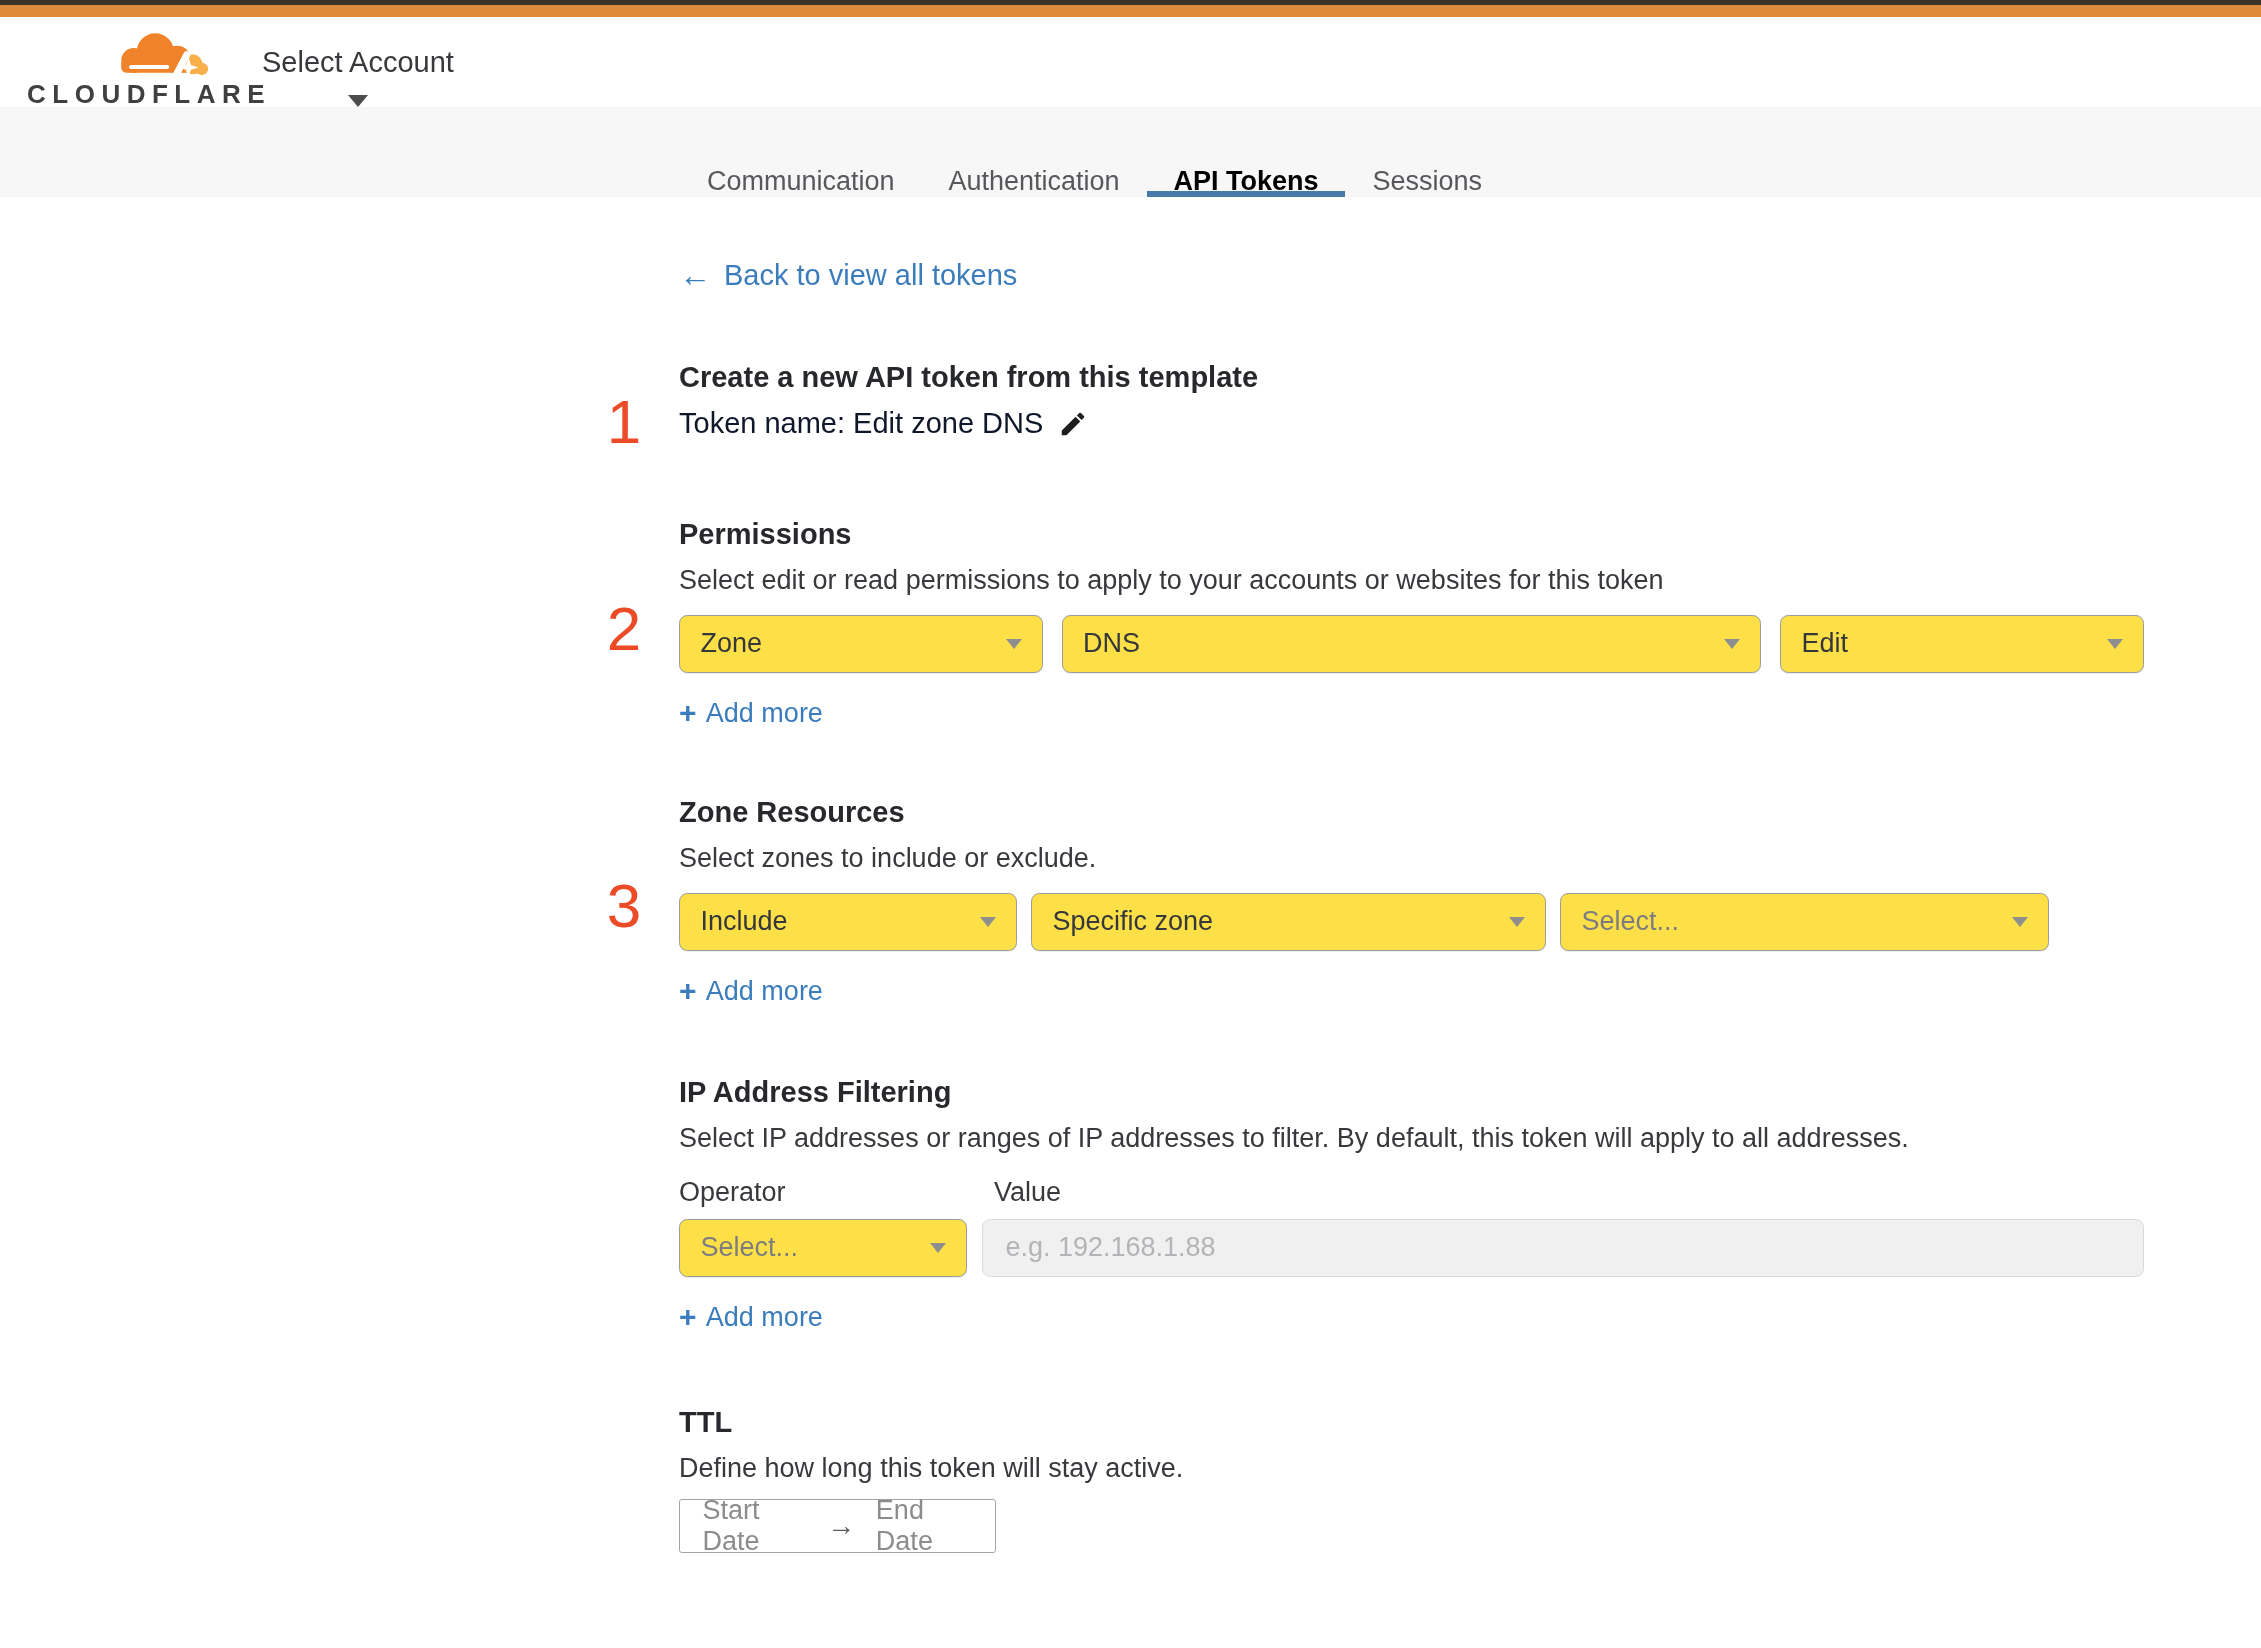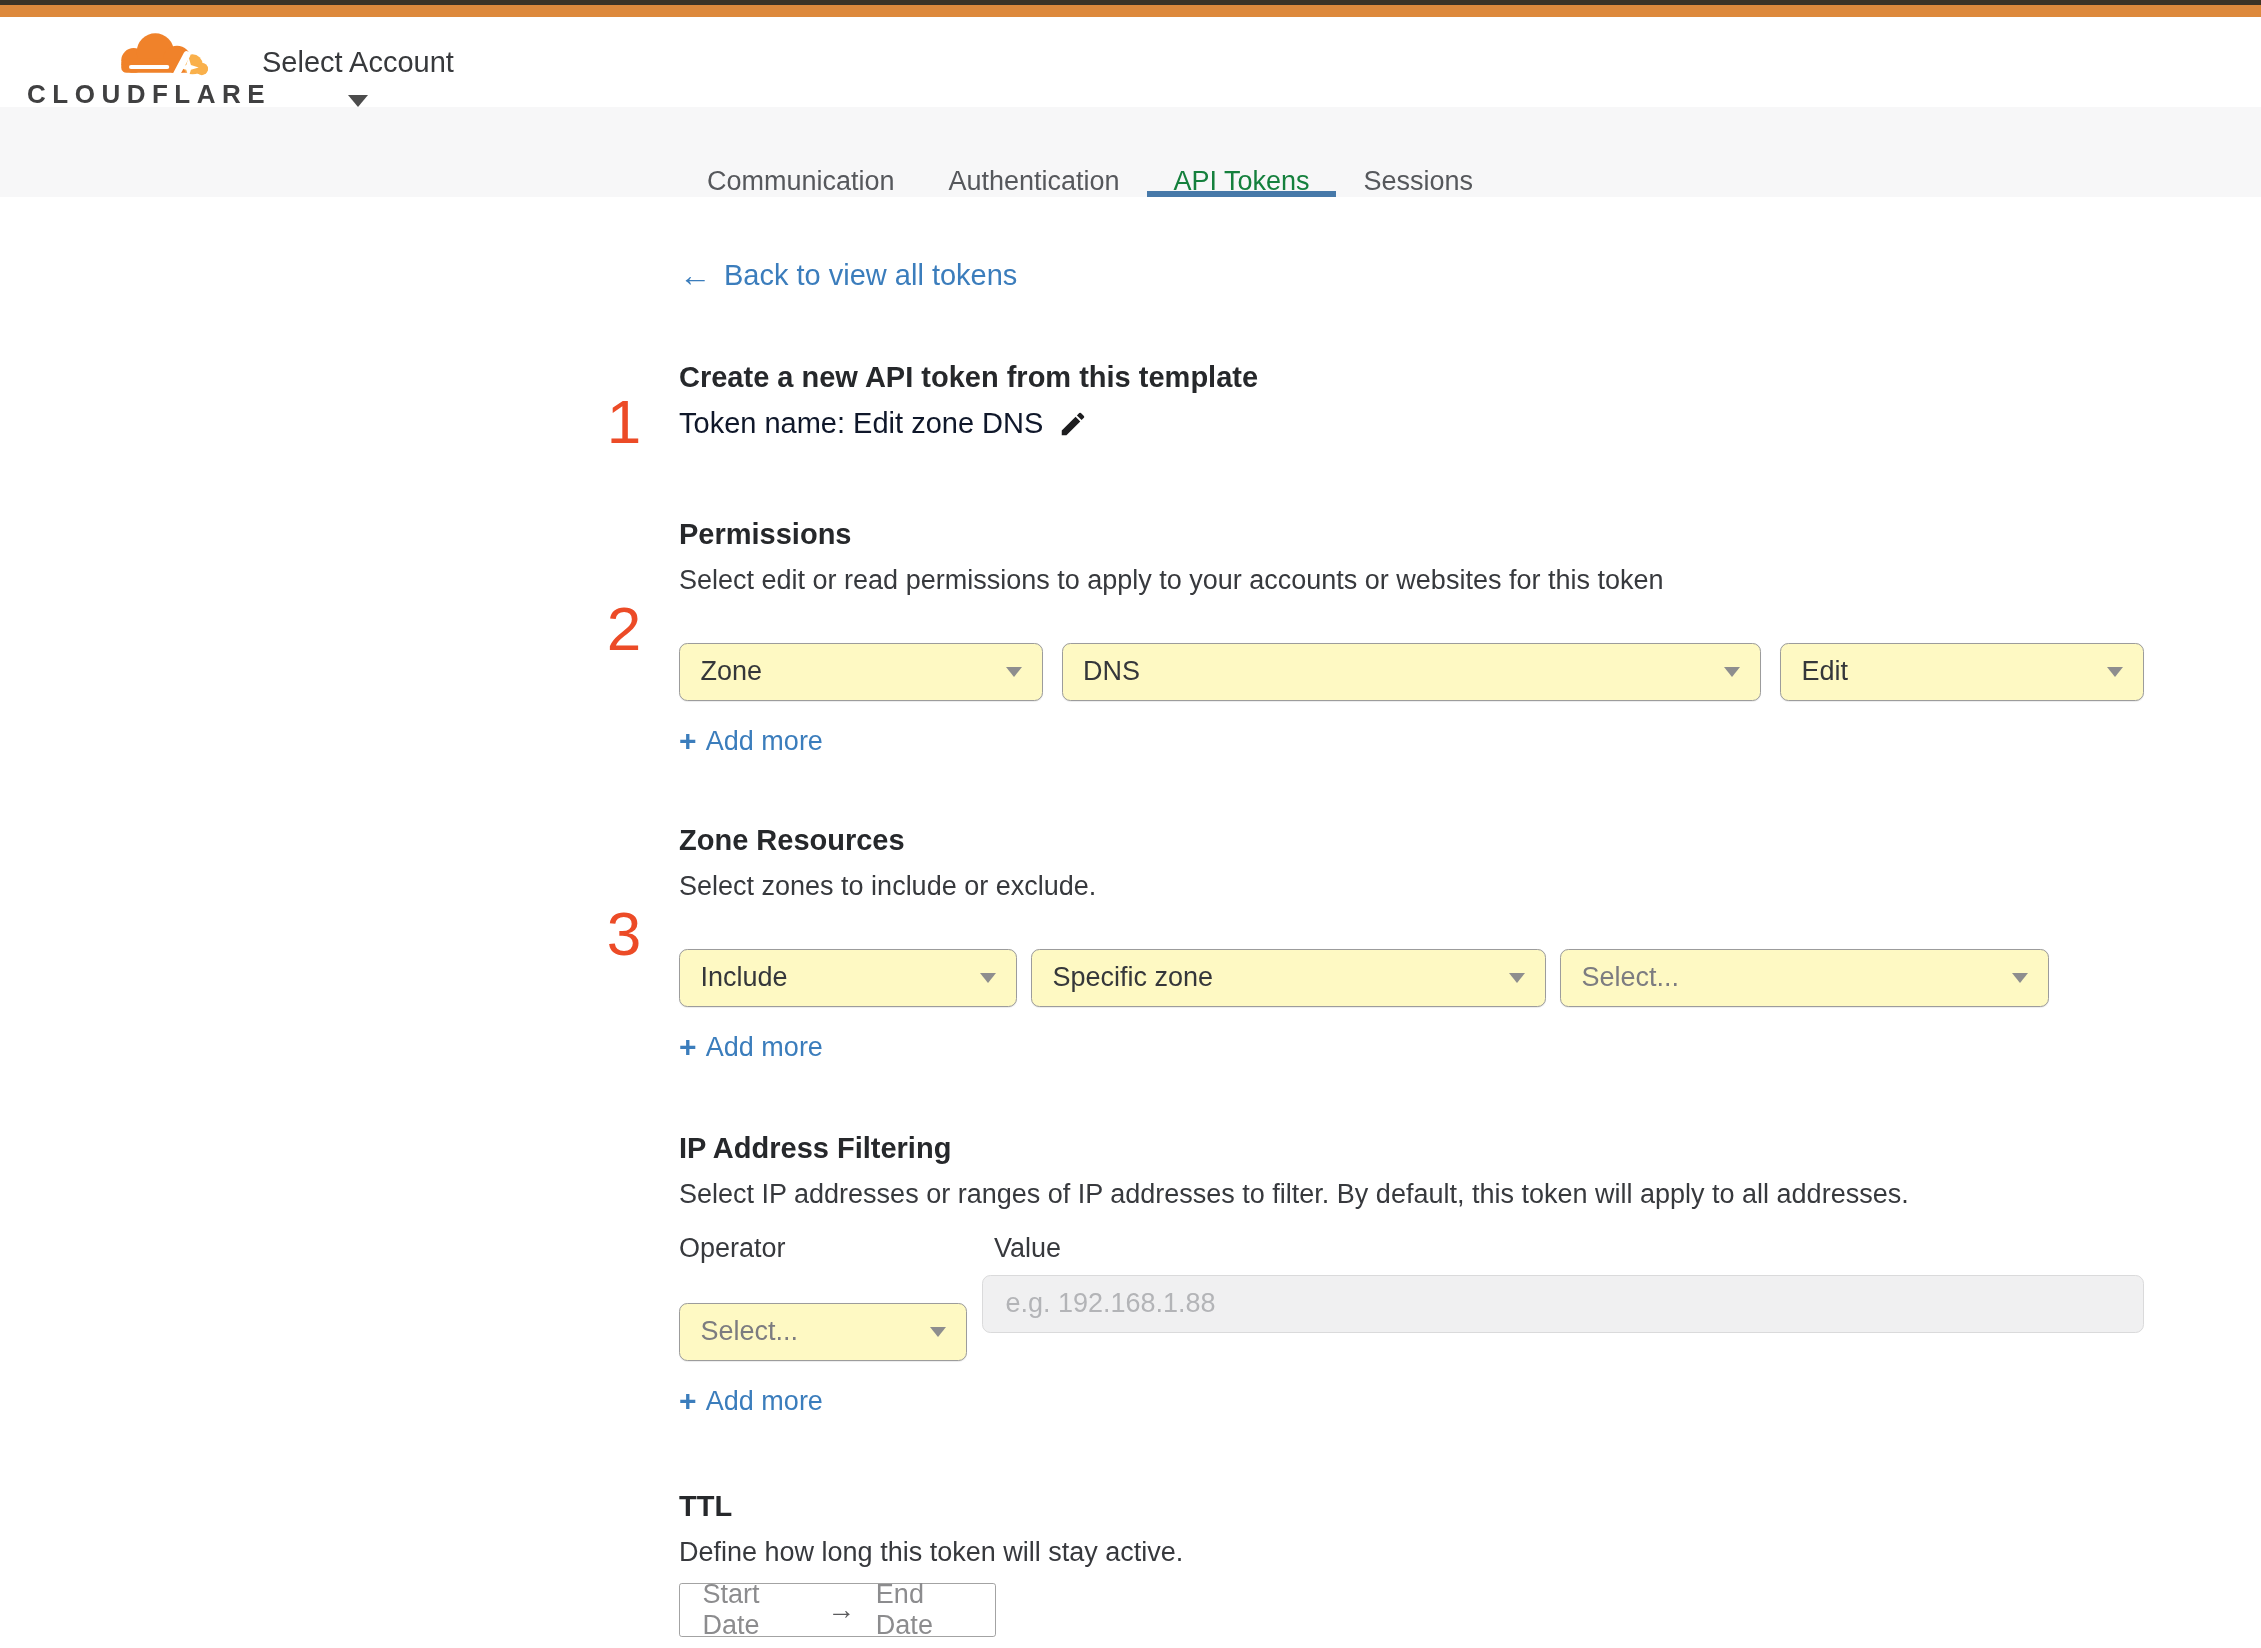--- a/index.html
+++ b/index.html
@@ -21,21 +21,21 @@
   .header { height:90px; background:#fff; display:flex; align-items:flex-end; }
   .logo-block { margin-left:27px; width:179px; display:flex; flex-direction:column; cursor:pointer; }
   .logo-cloud { width:93px; height:48px; margin-left:auto; margin-right:-1.9px; }
   .logo-text  { font-size:26px; font-weight:700; letter-spacing:6.5px; color:#404041; line-height:1; margin-top:1.9px; }
   .account-select { margin-left:56px; display:flex; align-items:center; gap:16px; font-size:29px; color:#37393c; cursor:pointer;flex-direction:column; }
   .caret-down { width:0; height:0; border-left:10.3px solid transparent; border-right:10.3px solid transparent; border-top:12px solid #4c4c4c; }
 
   
   .tabbar { height:90px; background:#f7f7f8; display:flex; gap:1.9px; padding-left:681px; }
   .tab { padding:0 26px; display:flex; align-items:flex-end; font-size:27px; color:#56585c; position:relative; cursor:pointer; white-space:nowrap; }
-  .tab.active { color:#15803d; }
+  .tab.active { color:#000000;font-weight:bold; }
   .tab.active::after { content:""; position:absolute; left:0; right:0; bottom:0; height:5.6px; background:#4779a9; }
 
   
   .main { position:relative; margin-left:679px; width:1465px; }
 
   .back-link { margin-top:62px; display:inline-flex; align-items:center; gap:13px; font-size:29px; color:#3b7dbc; cursor:pointer; }
   .back-arrow { font-size:32px; line-height:1; }
 
   .section { position:relative; }
   .step-num { position:absolute; left:-80px; width:50px; text-align:center; font-size:62px; line-height:1; color:#ec4b27; }
@@ -48,25 +48,24 @@
   .token-name-row { margin-top:13px; display:flex; align-items:center; gap:15px; font-size:29px; color:#0f172a; }
   .pencil { width:30px; height:30px; cursor:pointer; }
 
   .perm-section { margin-top:78px; }
   .perm-section .step-num { top:80px; }
   .zone-section { margin-top:67px; }
   .zone-section .step-num { top:79px; }
 
   .dd-row { margin-top:18.6px; display:flex; gap:18.6px; }
   .dd {
-    height:58px; border:1.9px solid #9c9c9c; border-radius:8.4px; background:#fef9c3;
+    height:58px; border:1.9px solid #9c9c9c; border-radius:8.4px; background:#fde047;
     display:flex; align-items:center; justify-content:space-between;
     padding:0 20.5px; font-size:27px; color:#35373a; cursor:pointer;
     box-shadow:0 0.9px 0.9px rgba(0,0,0,0.08);
-    margin-top:28px;
   }
   .dd .dd-caret { width:0; height:0; border-left:8.4px solid transparent; border-right:8.4px solid transparent; border-top:10.3px solid #8e8e8e; margin-left:15px; }
   .dd.placeholder { color:#7c7c80; }
   .w-390 { width:364px; } .grow { flex:1; }
   .w-306 { width:338px; } .w-617 { width:515px; } .w-525 { width:489px; }
   .w-309 { width:288px; }
 
   .add-more { margin-top:25px; display:inline-flex; align-items:center; gap:9.3px; font-size:27px; color:#3b7dbc; cursor:pointer; }
   .add-plus { font-size:30px; font-weight:700; line-height:1; }
 

